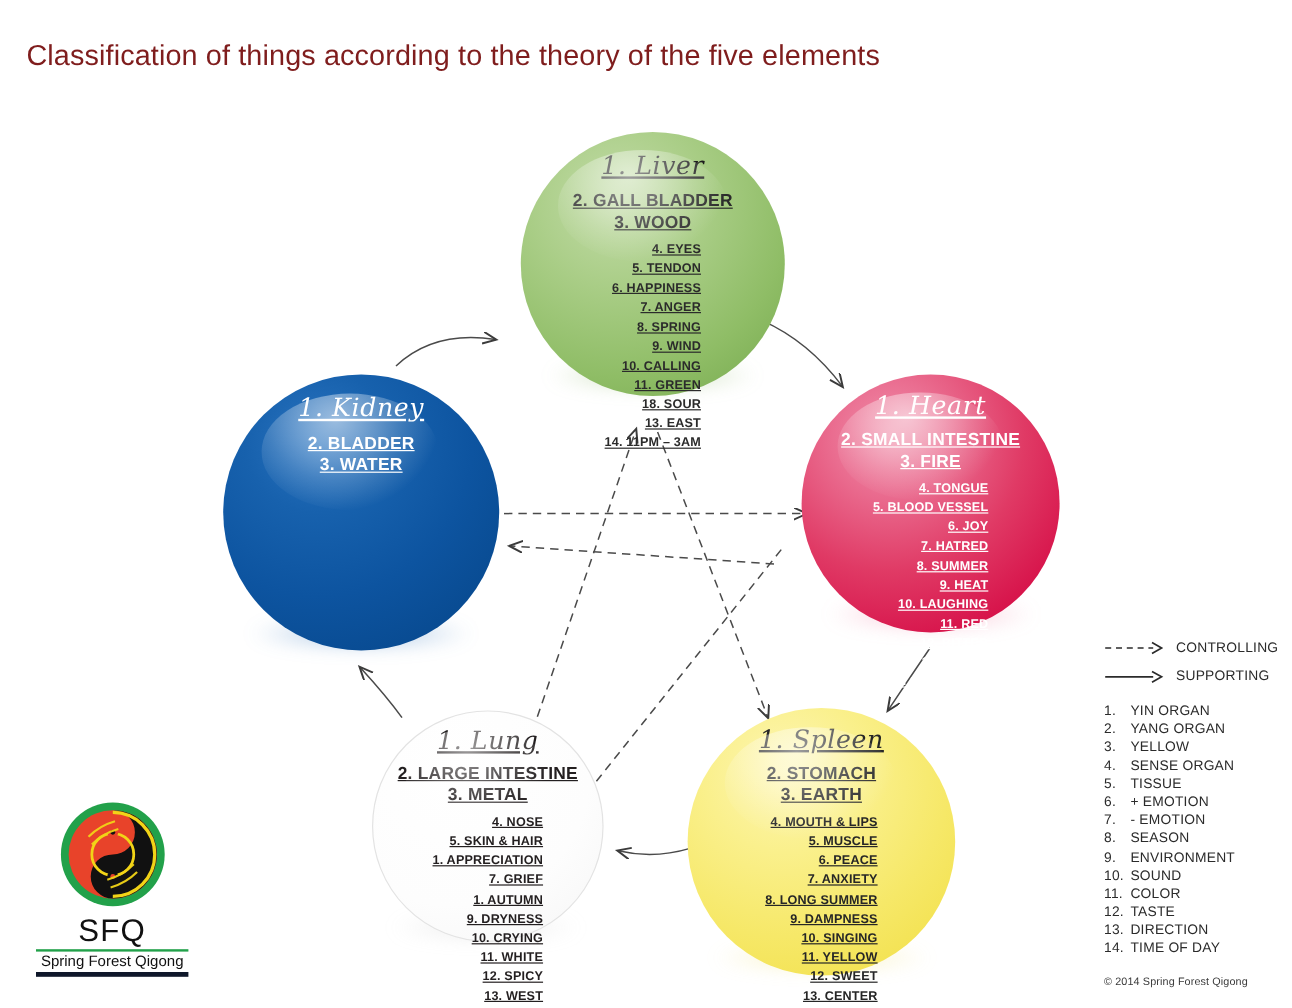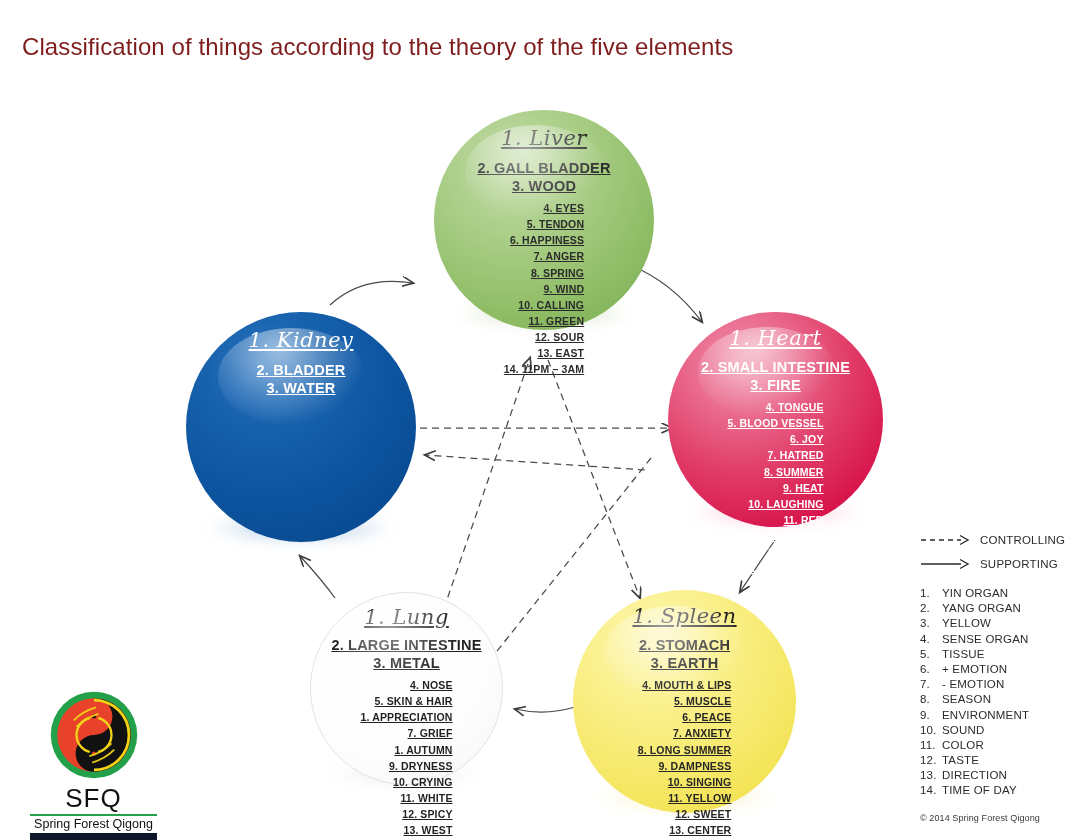--- a/index.html
+++ b/index.html
@@ -93,25 +93,25 @@
   #legend{position:absolute;left:920px;top:530px;width:150px;}
   .legend-line{display:flex;align-items:center;height:20px;margin-bottom:4px;text-align:center;}
   .legend-line .glyph{width:52px;height:14px;flex:0 0 52px;}
   .legend-line .lbl{font-size:11.5px;color:#2b2b2b;letter-spacing:.2px;padding-left:8px;}
   #index-list{position:absolute;left:920px;top:588px;width:155px;}
   #index-list .irow{display:flex;font-size:11.5px;color:#2b2b2b;line-height:1;height:15.2px;letter-spacing:.2px;}
   #index-list .inum{width:22px;flex:0 0 22px;text-align:left;}
   #copyright{position:absolute;left:920px;top:813px;font-size:9px;color:#3a3a3a;letter-spacing:.1px;}
 
   
-  #logo{position:absolute;left:30px;top:689px;width:127px;}
+  #logo{position:absolute;left:30px;top:666px;width:127px;}
   #logo-mark{position:relative;width:92px;height:92px;margin:0 auto;}
   #logo-text{text-align:center;font-size:26px;letter-spacing:1px;color:#111;line-height:1;margin-top:4px;}
   #logo-sub{text-align:center;font-size:12.5px;color:#111;margin-top:3px;
-            border-top:2px solid #22a14a;border-bottom:8px solid #0f172a;padding:1px 0 2px;}
+            border-top:2px solid #22a14a;border-bottom:4px solid #0f172a;padding:1px 0 2px;}
 </style>
 </head>
 <body>
 
 <div id="page-title">Classification of things according to the theory of the five elements</div>
 
 <div class="shadow" id="shadow-liver"></div>
 <div class="shadow" id="shadow-heart"></div>
 <div class="shadow" id="shadow-kidney"></div>
 <div class="shadow" id="shadow-lung"></div>
@@ -151,21 +151,21 @@
   <div class="l3">3. WOOD</div>
   <div class="rows">
       <div>4. EYES</div>
       <div>5. TENDON</div>
       <div>6. HAPPINESS</div>
       <div>7. ANGER</div>
       <div>8. SPRING</div>
       <div>9. WIND</div>
       <div>10. CALLING</div>
       <div>11. GREEN</div>
-      <div>12. SOUR</div>
+      <div>18. SOUR</div>
       <div>13. EAST</div>
       <div>14. 11PM – 3AM</div>
     </div>
 </div>
 
 <div class="sphere" id="sphere-heart">
   <div class="shine"></div>
   <div class="organ">1. Heart</div>
   <div class="l2" style="margin-top:9px;">2. SMALL INTESTINE</div>
   <div class="l3">3. FIRE</div>

